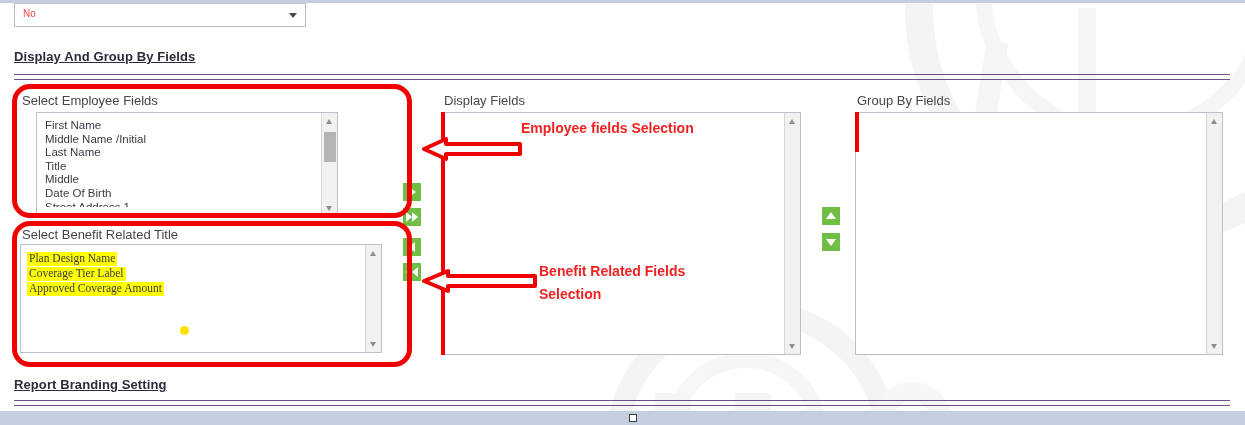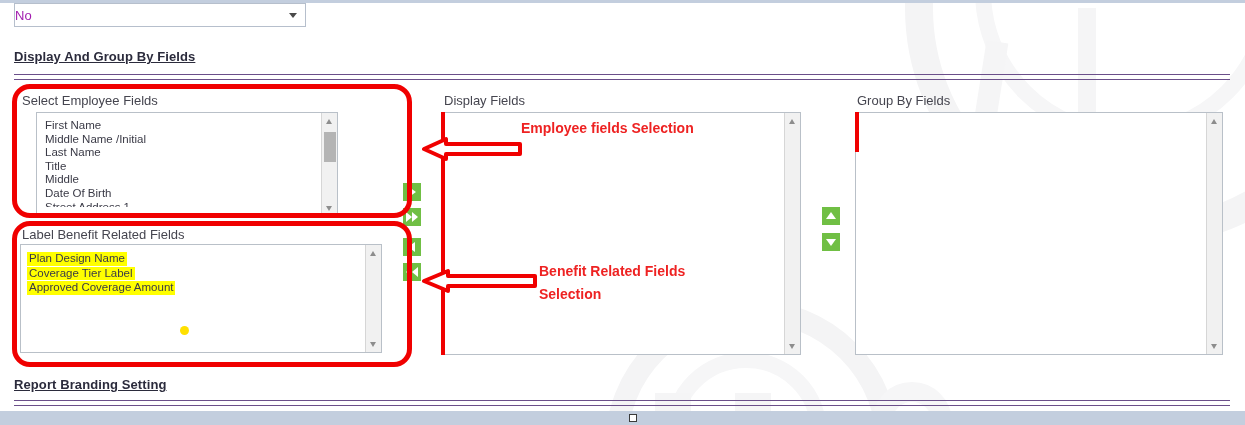--- a/index.html
+++ b/index.html
@@ -24,21 +24,21 @@
     position:absolute;left:0;top:0;width:1245px;height:3px;
     background:#c3cede;z-index:3;
   }
 
   
   .sel-wrap{
     position:absolute;left:14px;top:3px;width:292px;height:24px;
     border:1px solid #b6bfcc;background:#ffffff;box-sizing:border-box;z-index:4;
   }
   .sel-val{
-    position:absolute;left:0;top:4px;font-size:13px;color:#a21caf;
+    position:absolute;left:8px;top:4px;font-size:10px;color:#ef4444;
   }
   .sel-caret{
     position:absolute;right:8px;top:9px;width:0;height:0;
     border-left:4px solid transparent;border-right:4px solid transparent;
     border-top:5px solid #4a4a4a;
   }
 
   
   .sec-title{
     position:absolute;font-weight:bold;font-size:13px;color:#2b2b3c;
@@ -163,22 +163,22 @@
         <span class="li">Street Address 1</span>
       </span>
   </div>
   <div class="sb">
     <div class="sb-up"></div>
     <div class="sb-thumb" style="top:19px;height:30px;"></div>
     <div class="sb-dn"></div>
   </div>
 </div>
 
-<div class="panel-label" style="left:22px;top:227px;">Label Benefit Related Fields</div>
-<div class="listbox" style="left:20px;top:244px;width:362px;height:109px;">
+<div class="panel-label" style="left:22px;top:227px;">Select Benefit Related Title</div>
+<div class="listbox" style="left:20px;top:244px;width:362px;height:109px;font-family:Liberation Serif, serif;">
   <div class="listitems">
     <span class="li hl">Plan Design Name</span><br>
     <span class="li hl">Coverage Tier Label</span><br>
     <span class="li hl">Approved Coverage Amount</span>
   </div>
   <div class="sb">
     <div class="sb-up"></div>
     <div class="sb-dn"></div>
   </div>
 </div>

